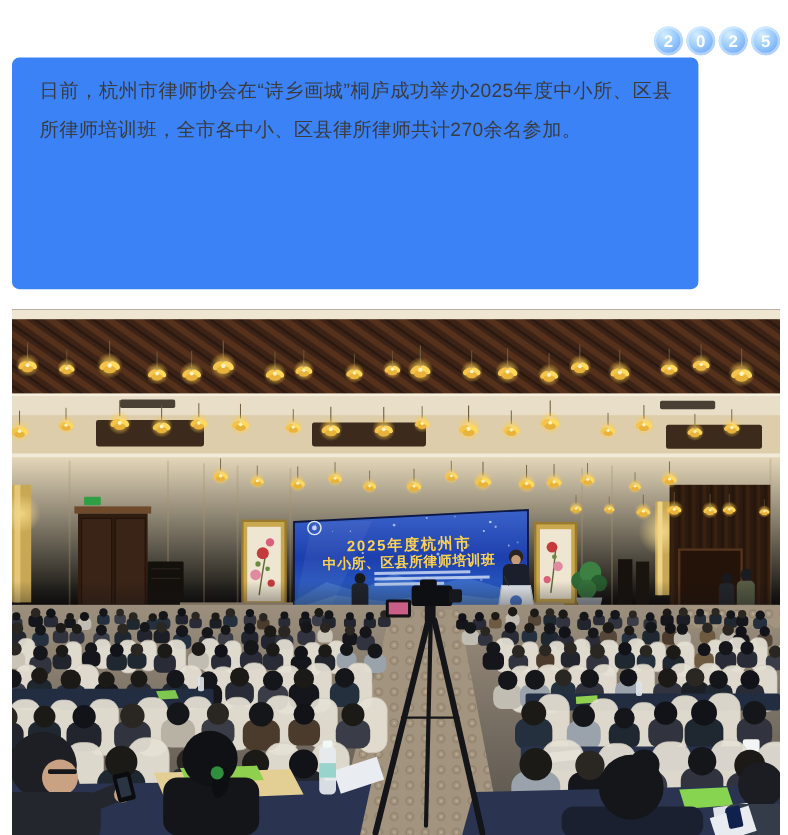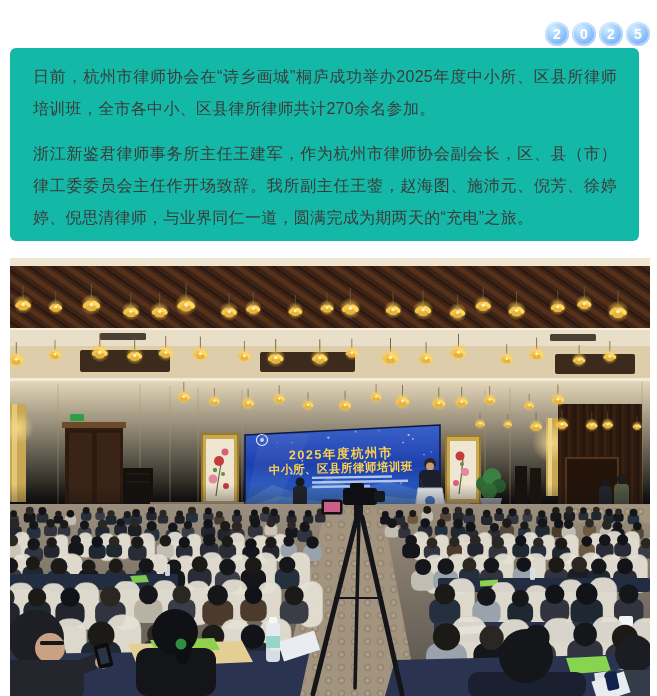--- a/index.html
+++ b/index.html
@@ -11,22 +11,22 @@
   
   .y2025{position:absolute;top:22px;right:7px;display:flex;gap:3px;z-index:5;}
   .y2025 .c{
     width:24px;height:24px;border-radius:50%;
     background:radial-gradient(circle at 35% 28%, #d3ecff 0%, #9bccfc 42%, #5d93f3 100%);
     box-shadow:inset 0 0 0 2px rgba(233,247,255,.5);
     color:#fff;font-weight:bold;font-size:14px;line-height:24px;text-align:center;
   }
   
   .intro{
-    position:absolute;left:10px;top:48px;width:629px;height:193px;
-    background:#14b8a6;border-radius:6px;box-sizing:border-box;
+    position:absolute;left:10px;top:48px;width:572px;height:193px;
+    background:#3b82f6;border-radius:6px;box-sizing:border-box;
     padding:13px 22px 0 23px;
   }
   .intro p{
     margin:0;font-size:16px;line-height:32px;color:#3b3b3b;
     text-align:justify;letter-spacing:.3px;
   }
   .intro p + p{margin-top:13px;}
   
   .photo{
     position:absolute;left:10px;top:258px;width:640px;height:438px;
@@ -40,21 +40,20 @@
 
 <div class="y2025">
   <span class="c">2</span>
   <span class="c">0</span>
   <span class="c">2</span>
   <span class="c">5</span>
 </div>
 
 <div class="intro">
   <p>日前，杭州市律师协会在“诗乡画城”桐庐成功举办2025年度中小所、区县所律师培训班，全市各中小、区县律所律师共计270余名参加。</p>
-  <p>浙江新鉴君律师事务所主任王建军，作为杭州市律师协会副会长，区、县（市）律工委委员会主任作开场致辞。我所副主任王蓥，赵海图、施沛元、倪芳、徐婷婷、倪思清律师，与业界同仁一道，圆满完成为期两天的“充电”之旅。</p>
 </div>
 
 <div class="photo">
 <svg width="640" height="438" viewBox="0 0 640 438" xmlns="http://www.w3.org/2000/svg">
   <defs>
     <pattern id="woodDiag" width="14" height="14" patternUnits="userSpaceOnUse" patternTransform="rotate(35)">
       <rect width="14" height="14" fill="#3c2315"></rect>
       <rect width="14" height="5" fill="#55311b"></rect>
       <rect y="9" width="14" height="2" fill="#2a1710"></rect>
     </pattern>

